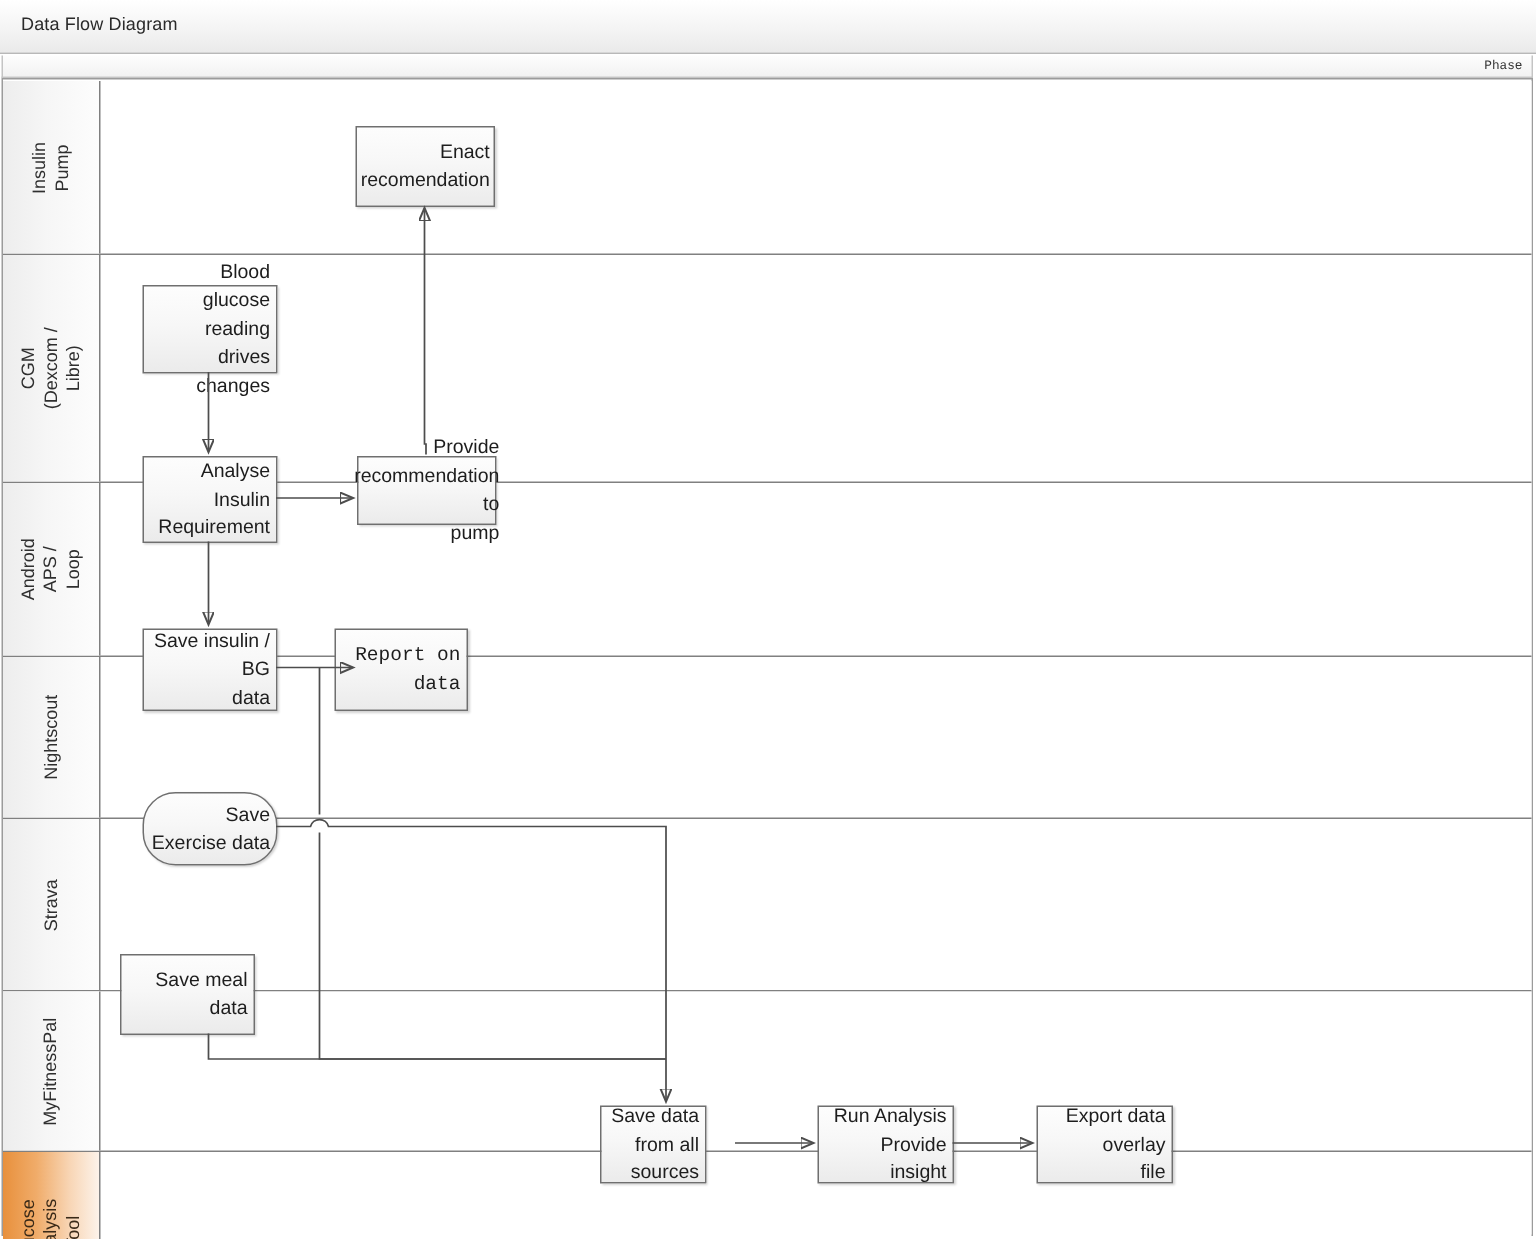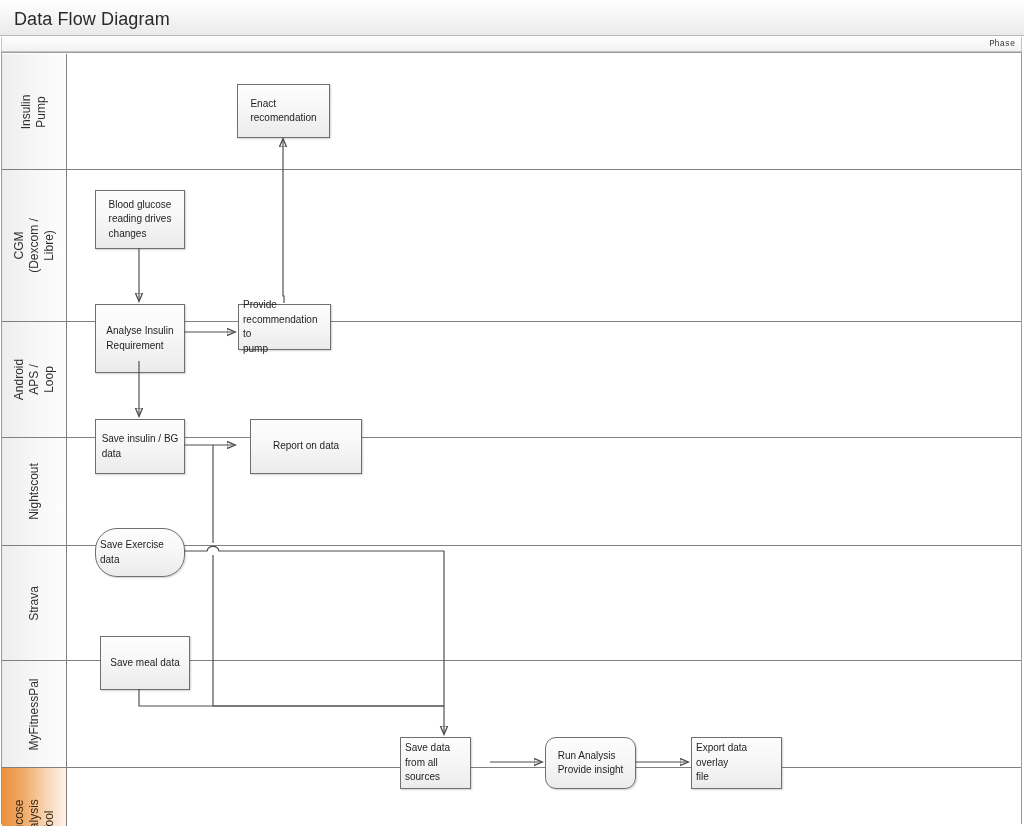--- a/index.html
+++ b/index.html
@@ -25,21 +25,21 @@
     width: 1024px;
     height: 36px;
     box-sizing: border-box;
     border-bottom: 1px solid #b8b8b8;
     background: linear-gradient(to bottom, #ffffff 0%, #f4f4f4 55%, #eaeaea 100%);
   }
   .title-bar-text {
     position: absolute;
     left: 14px;
     top: 9px;
-    font-size: 18px;
+    font-size: 12px;
     color: #2a2a2a;
     letter-spacing: .1px;
     white-space: nowrap;
   }
 
   
   .phase-bar {
     position: absolute;
     left: 1px;
     top: 37px;
@@ -112,22 +112,22 @@
 
   
   .task {
     position: absolute;
     box-sizing: border-box;
     border: 1px solid #6f6f6f;
     background: linear-gradient(to bottom, #fdfdfd 0%, #f7f7f7 45%, #ebebeb 100%);
     display: flex;
     align-items: center;
     justify-content: center;
-    text-align: left;
-    font-size: 10px;
+    text-align: right;
+    font-size: 13px;
     line-height: 1.45;
     color: #1d1d1d;
     padding: 1px 4px;
     box-shadow: 1px 1px 1.5px rgba(0,0,0,0.18);
     white-space: pre-line;
   }
 
   
   #wires {
     position: absolute;
@@ -193,33 +193,33 @@
 Analysis Tool</div>
           </div>
         </div>
       </div>
     <div id="task-layer">
         <div class="task" style="left: 235px; top: 31px; width: 93px; height: 54px;">Enact
 recomendation</div>
         <div class="task" style="left: 93px; top: 137px; width: 90px; height: 59px;">Blood glucose
 reading drives
 changes</div>
-        <div class="task" style="left: 93px; top: 251px; width: 90px; height: 69px;">Analyse Insulin
+        <div class="task" style="left: 93px; top: 251px; width: 90px; height: 58px;">Analyse Insulin
 Requirement</div>
         <div class="task" style="left: 236px; top: 251px; width: 93px; height: 46px;">Provide
 recommendation to
 pump</div>
         <div class="task" style="left: 93px; top: 366px; width: 90px; height: 55px;">Save insulin / BG
 data</div>
-        <div class="task" style="left: 248px; top: 366px; width: 112px; height: 55px;">Report on data</div>
+        <div class="task" style="left: 221px; top: 366px; width: 89px; height: 55px; font-family: Liberation Mono, monospace;">Report on data</div>
         <div class="task" style="left: 93px; top: 475px; width: 90px; height: 49px; border-radius: 22px;">Save Exercise data</div>
-        <div class="task" style="left: 98px; top: 583px; width: 90px; height: 54px;">Save meal data</div>
+        <div class="task" style="left: 78px; top: 583px; width: 90px; height: 54px;">Save meal data</div>
         <div class="task" style="left: 398px; top: 684px; width: 71px; height: 52px;">Save data from all
 sources</div>
-        <div class="task" style="left: 543px; top: 684px; width: 91px; height: 52px; border-radius: 11px;">Run Analysis
+        <div class="task" style="left: 543px; top: 684px; width: 91px; height: 52px;">Run Analysis
 Provide insight</div>
         <div class="task" style="left: 689px; top: 684px; width: 91px; height: 52px;">Export data overlay
 file</div>
       </div>
   </div>
 
   <svg id="wires" viewBox="0 0 1024 826">
     <defs>
       <marker id="ah" markerWidth="9" markerHeight="9" refX="7.2" refY="3.2" orient="auto" markerUnits="strokeWidth">
         <path d="M0,0 L7.6,3.2 L0,6.4 z" fill="#4d4d4d" stroke="none"></path>

